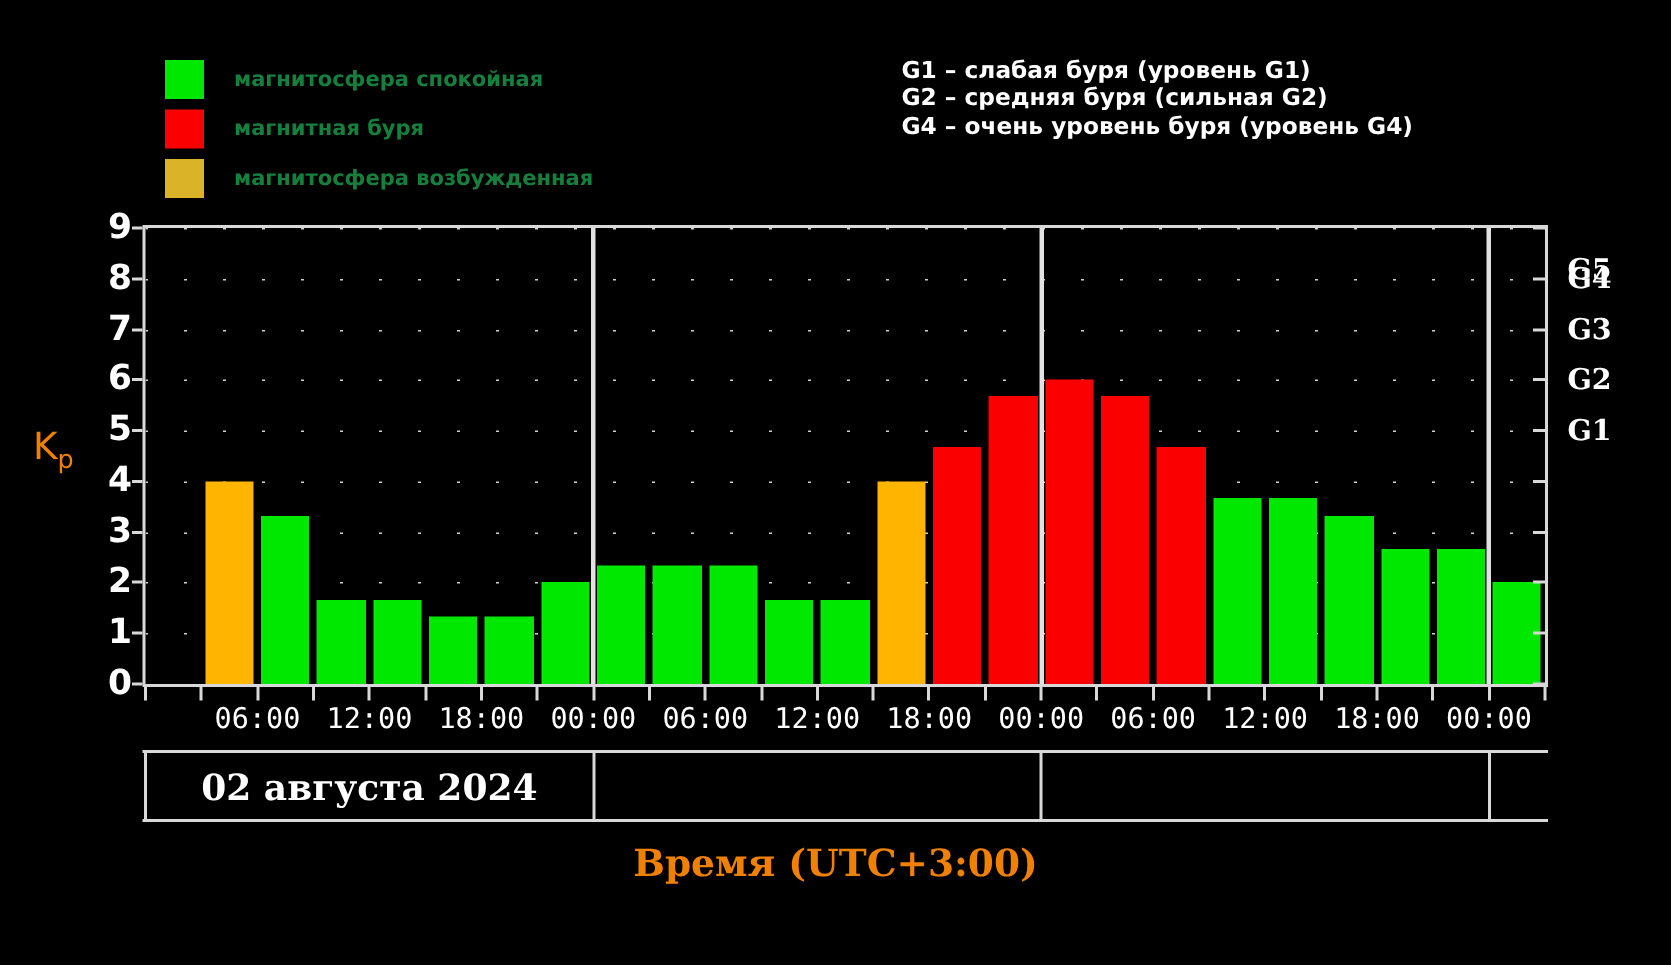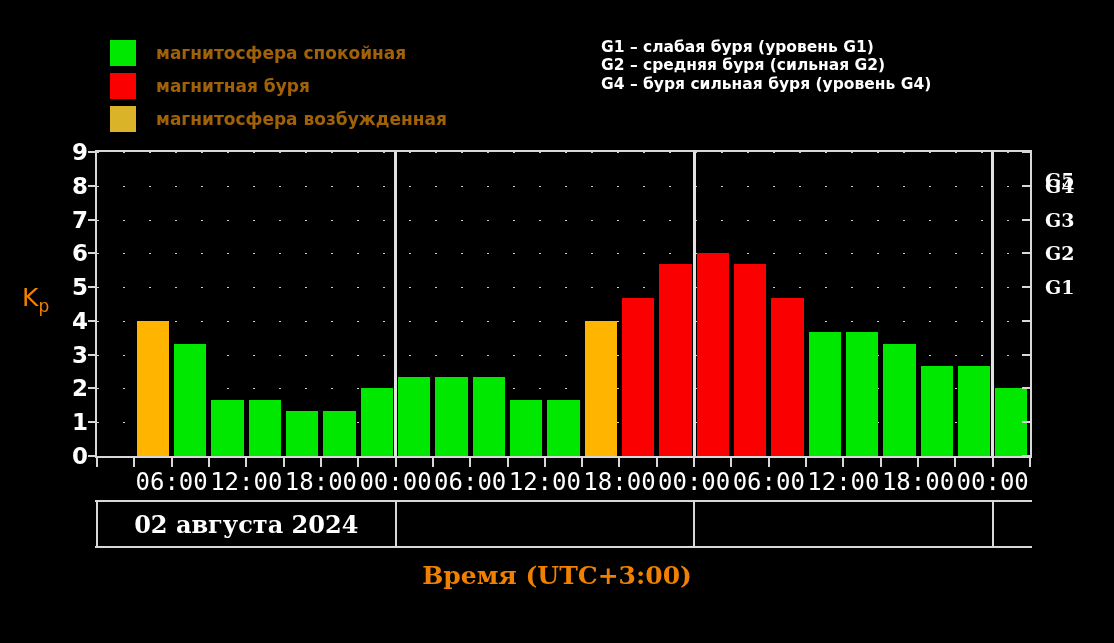--- a/index.html
+++ b/index.html
@@ -8,22 +8,22 @@
     font-family:"DejaVu Sans", sans-serif;
     -webkit-font-smoothing:antialiased;
   }
   .root{position:absolute;left:0;top:0;width:1114px;height:643px;background:#000;}
 
   
   .legend{position:absolute;left:110px;top:38px;}
   .legend-row{display:flex;align-items:center;height:30px;margin-bottom:3px;}
   .swatch{width:26px;height:26px;display:block;}
   .legend-label{
-    color:#a16207;font-family:"DejaVu Sans", sans-serif;font-weight:bold;
-    font-size:17px;margin-left:20px;white-space:nowrap;letter-spacing:0px;
+    color:#15803d;font-family:"DejaVu Sans", sans-serif;font-weight:bold;
+    font-size:14px;margin-left:20px;white-space:nowrap;letter-spacing:0px;
   }
 
   
   .gnotes{position:absolute;left:601px;top:38px;}
   .gnote{
     color:#ffffff;font-family:"DejaVu Sans", sans-serif;font-weight:bold;
     font-size:15.5px;line-height:18.4px;white-space:nowrap;
   }
 
   
@@ -66,21 +66,21 @@
 
   
   .glab{
     position:absolute;left:1045px;color:#ffffff;font-weight:bold;font-size:19px;
     font-family:"DejaVu Serif", serif;transform:translateY(-50%);white-space:nowrap;
   }
 
   
   .xtick{position:absolute;top:458px;width:2px;height:9px;background:#d8d8d8;}
   .xlab{
-    position:absolute;top:468px;color:#ffffff;font-size:24px;
+    position:absolute;top:468px;color:#ffffff;font-size:19px;
     font-family:"DejaVu Sans Mono", monospace;transform:translateX(-50%);
     white-space:nowrap;letter-spacing:0px;
   }
 
   
   .dateband{position:absolute;left:95px;top:500px;width:937px;height:48px;}
   .dateband-line{position:absolute;left:0;width:100%;height:2px;background:#d8d8d8;}
   .datecell{
     position:absolute;top:0;height:48px;display:flex;align-items:center;justify-content:center;
     color:#ffffff;font-family:"DejaVu Serif", serif;font-weight:bold;font-size:24px;
@@ -109,21 +109,21 @@
       </div>
       <div class="legend-row">
         <span class="swatch" style="background: rgb(219, 179, 40);"></span>
         <span class="legend-label">магнитосфера возбужденная</span>
       </div>
     </div>
 
   <div class="gnotes" id="gnotes">
       <div class="gnote">G1 – слабая буря (уровень G1)</div>
       <div class="gnote">G2 – средняя буря (сильная G2)</div>
-      <div class="gnote">G4 – буря сильная буря (уровень G4)</div>
+      <div class="gnote">G4 – очень уровень буря (уровень G4)</div>
     </div>
 
   <div class="chart">
 
     <div class="kplabel"><span>K</span><sub>p</sub></div>
 
     <div class="ytickwrap" id="yticks">
         <div class="ylab" style="top: 306px;">0</div>
         <div class="ytick" style="top: 305px; left: 33px; position: absolute;"></div>
         <div class="ylab" style="top: 272.222px;">1</div>

